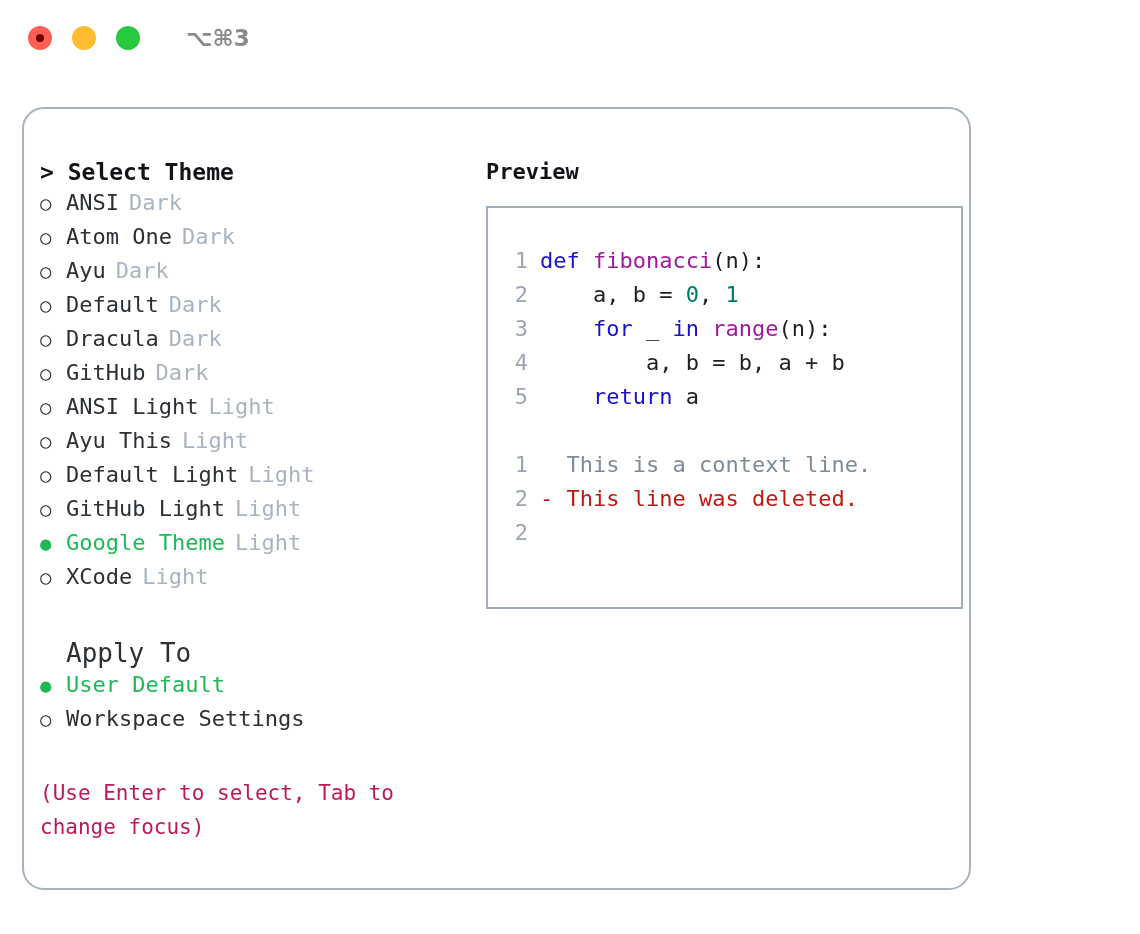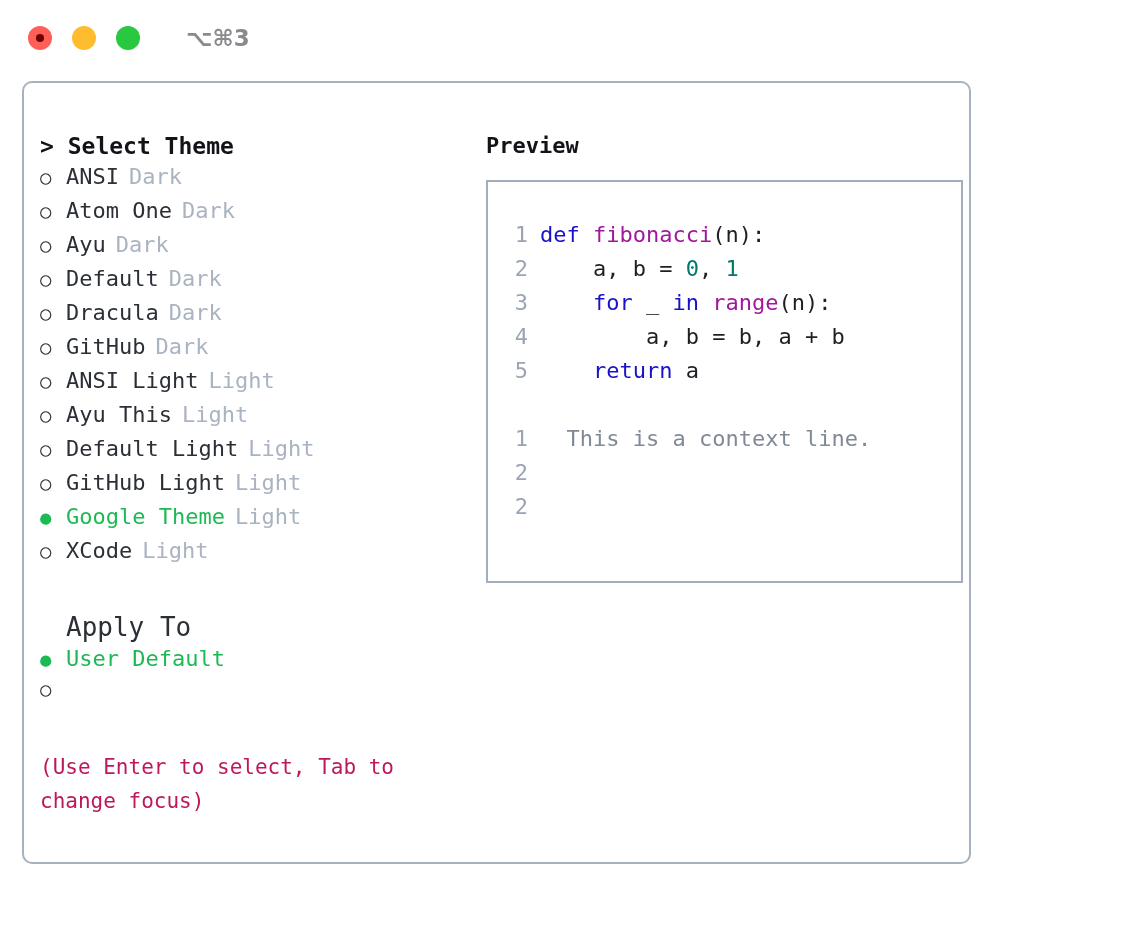--- a/index.html
+++ b/index.html
@@ -33,24 +33,24 @@
     font-size: 23px;
     font-weight: 700;
     color: #8a8a8e;
     letter-spacing: 0px;
     font-family: "DejaVu Sans", "Liberation Sans", sans-serif;
   }
 
   
   .window {
     position: absolute;
-    left: 22px; top: 81px;
+    left: 22px; top: 107px;
     width: 949px; height: 783px;
     border: 2px solid #a7b2c0;
-    border-radius: 10px;
+    border-radius: 22px;
     background: #ffffff;
   }
 
   .columns { display: flex; padding: 50px 0 0 0; }
   .col-left  { width: 462px; padding-left: 16px; }
   .col-right { flex: 1; }
 
   
   .panel-title {
     font-size: 23px;
@@ -176,39 +176,39 @@
           <div class="opt"><span class="bullet">○</span><span class="opt-label">GitHub Light</span><span class="opt-tag">Light</span></div>
           <div class="opt selected"><span class="bullet">●</span><span class="opt-label">Google Theme</span><span class="opt-tag">Light</span></div>
           <div class="opt"><span class="bullet">○</span><span class="opt-label">XCode</span><span class="opt-tag">Light</span></div>
         </div>
 
       <div class="spacer-lg"></div>
 
       <div class="group-label">Apply To</div>
       <div id="apply-list">
           <div class="opt selected"><span class="bullet">●</span><span class="opt-label">User Default</span></div>
-          <div class="opt"><span class="bullet">○</span></div>
+          <div class="opt"><span class="bullet">○</span><span class="opt-label">Workspace Settings</span></div>
         </div>
 
       <div class="hint">(Use Enter to select, Tab to change focus)</div>
     </div>
 
     <div class="col-right">
       <div class="preview-title">Preview</div>
       <div class="code-panel">
         <div id="code-body">
             <div class="code-line"><span class="lnum">1</span><span class="ctext"><span class="tok-kw">def </span><span class="tok-fn">fibonacci</span><span class="tok-pl">(n):</span></span></div>
             <div class="code-line"><span class="lnum">2</span><span class="ctext"><span class="tok-pl">    a, b = </span><span class="tok-num">0</span><span class="tok-pl">, </span><span class="tok-num">1</span></span></div>
             <div class="code-line"><span class="lnum">3</span><span class="ctext"><span class="tok-pl">    </span><span class="tok-kw">for</span><span class="tok-pl"> _ </span><span class="tok-kw">in</span><span class="tok-pl"> </span><span class="tok-fn">range</span><span class="tok-pl">(n):</span></span></div>
             <div class="code-line"><span class="lnum">4</span><span class="ctext"><span class="tok-pl">        a, b = b, a + b</span></span></div>
             <div class="code-line"><span class="lnum">5</span><span class="ctext"><span class="tok-pl">    </span><span class="tok-kw">return</span><span class="tok-pl"> a</span></span></div>
           </div>
         <div class="blank-line"></div>
         <div id="diff-body">
             <div class="code-line"><span class="lnum">1</span><span class="diff-ctx">  This is a context line.</span></div>
-            <div class="code-line"><span class="lnum">2</span></div>
+            <div class="code-line"><span class="lnum">2</span><span class="diff-del">- This line was deleted.</span></div>
             <div class="code-line"><span class="lnum">2</span></div>
           </div>
       </div>
     </div>
 
   </div>
 </div>
 
 </body></html>

